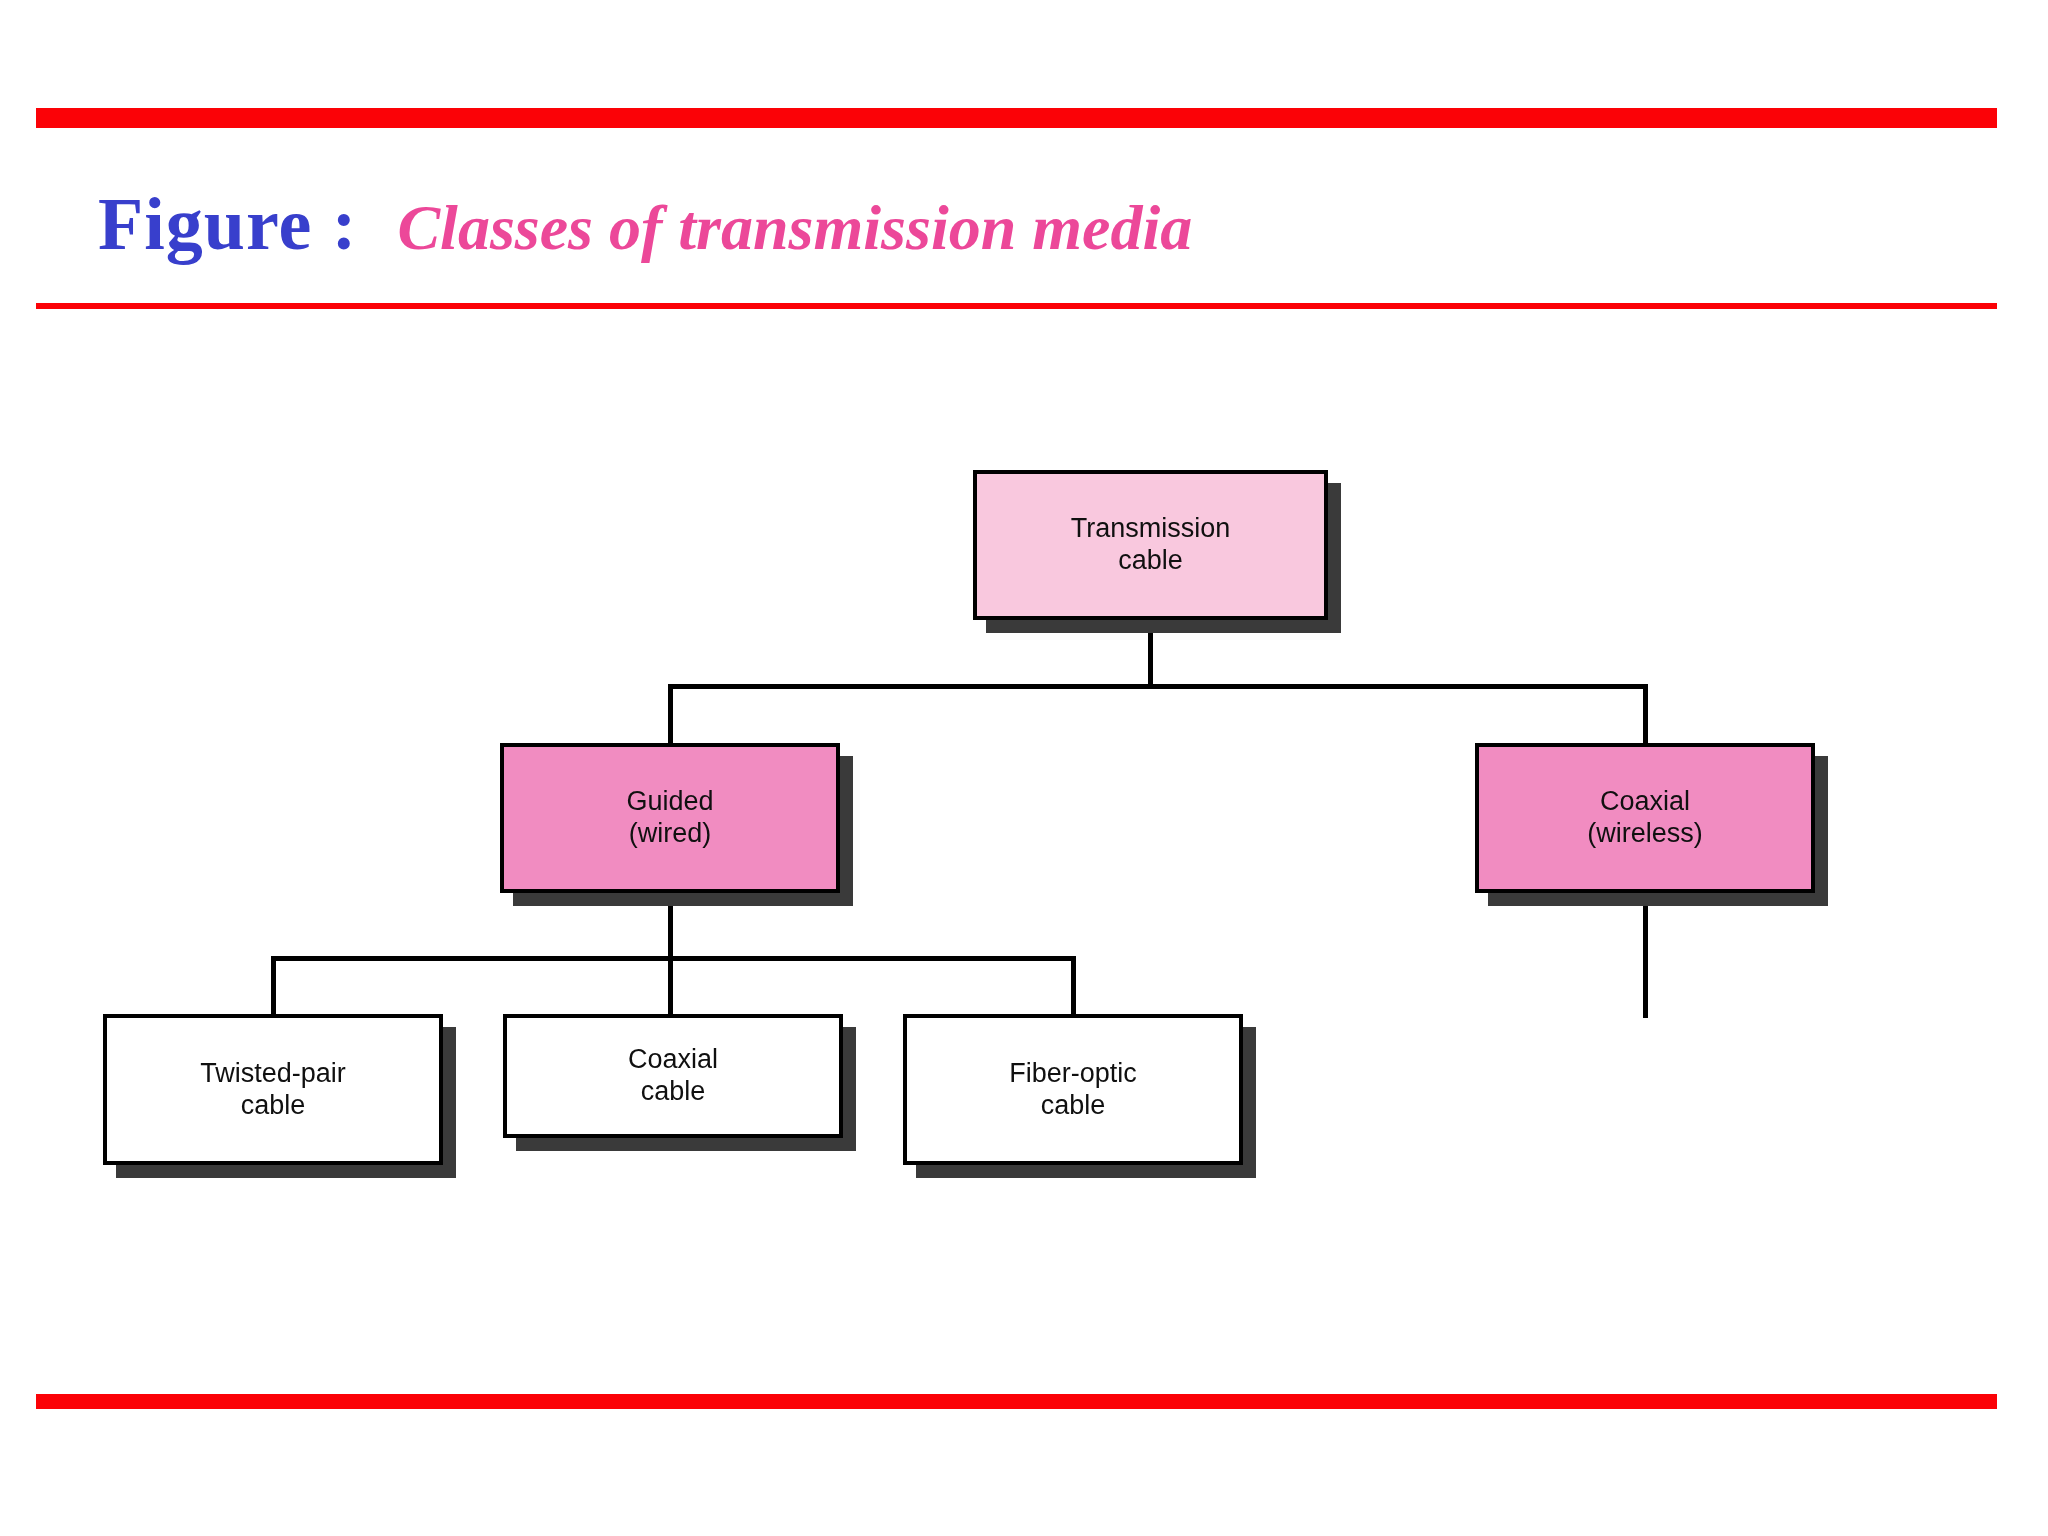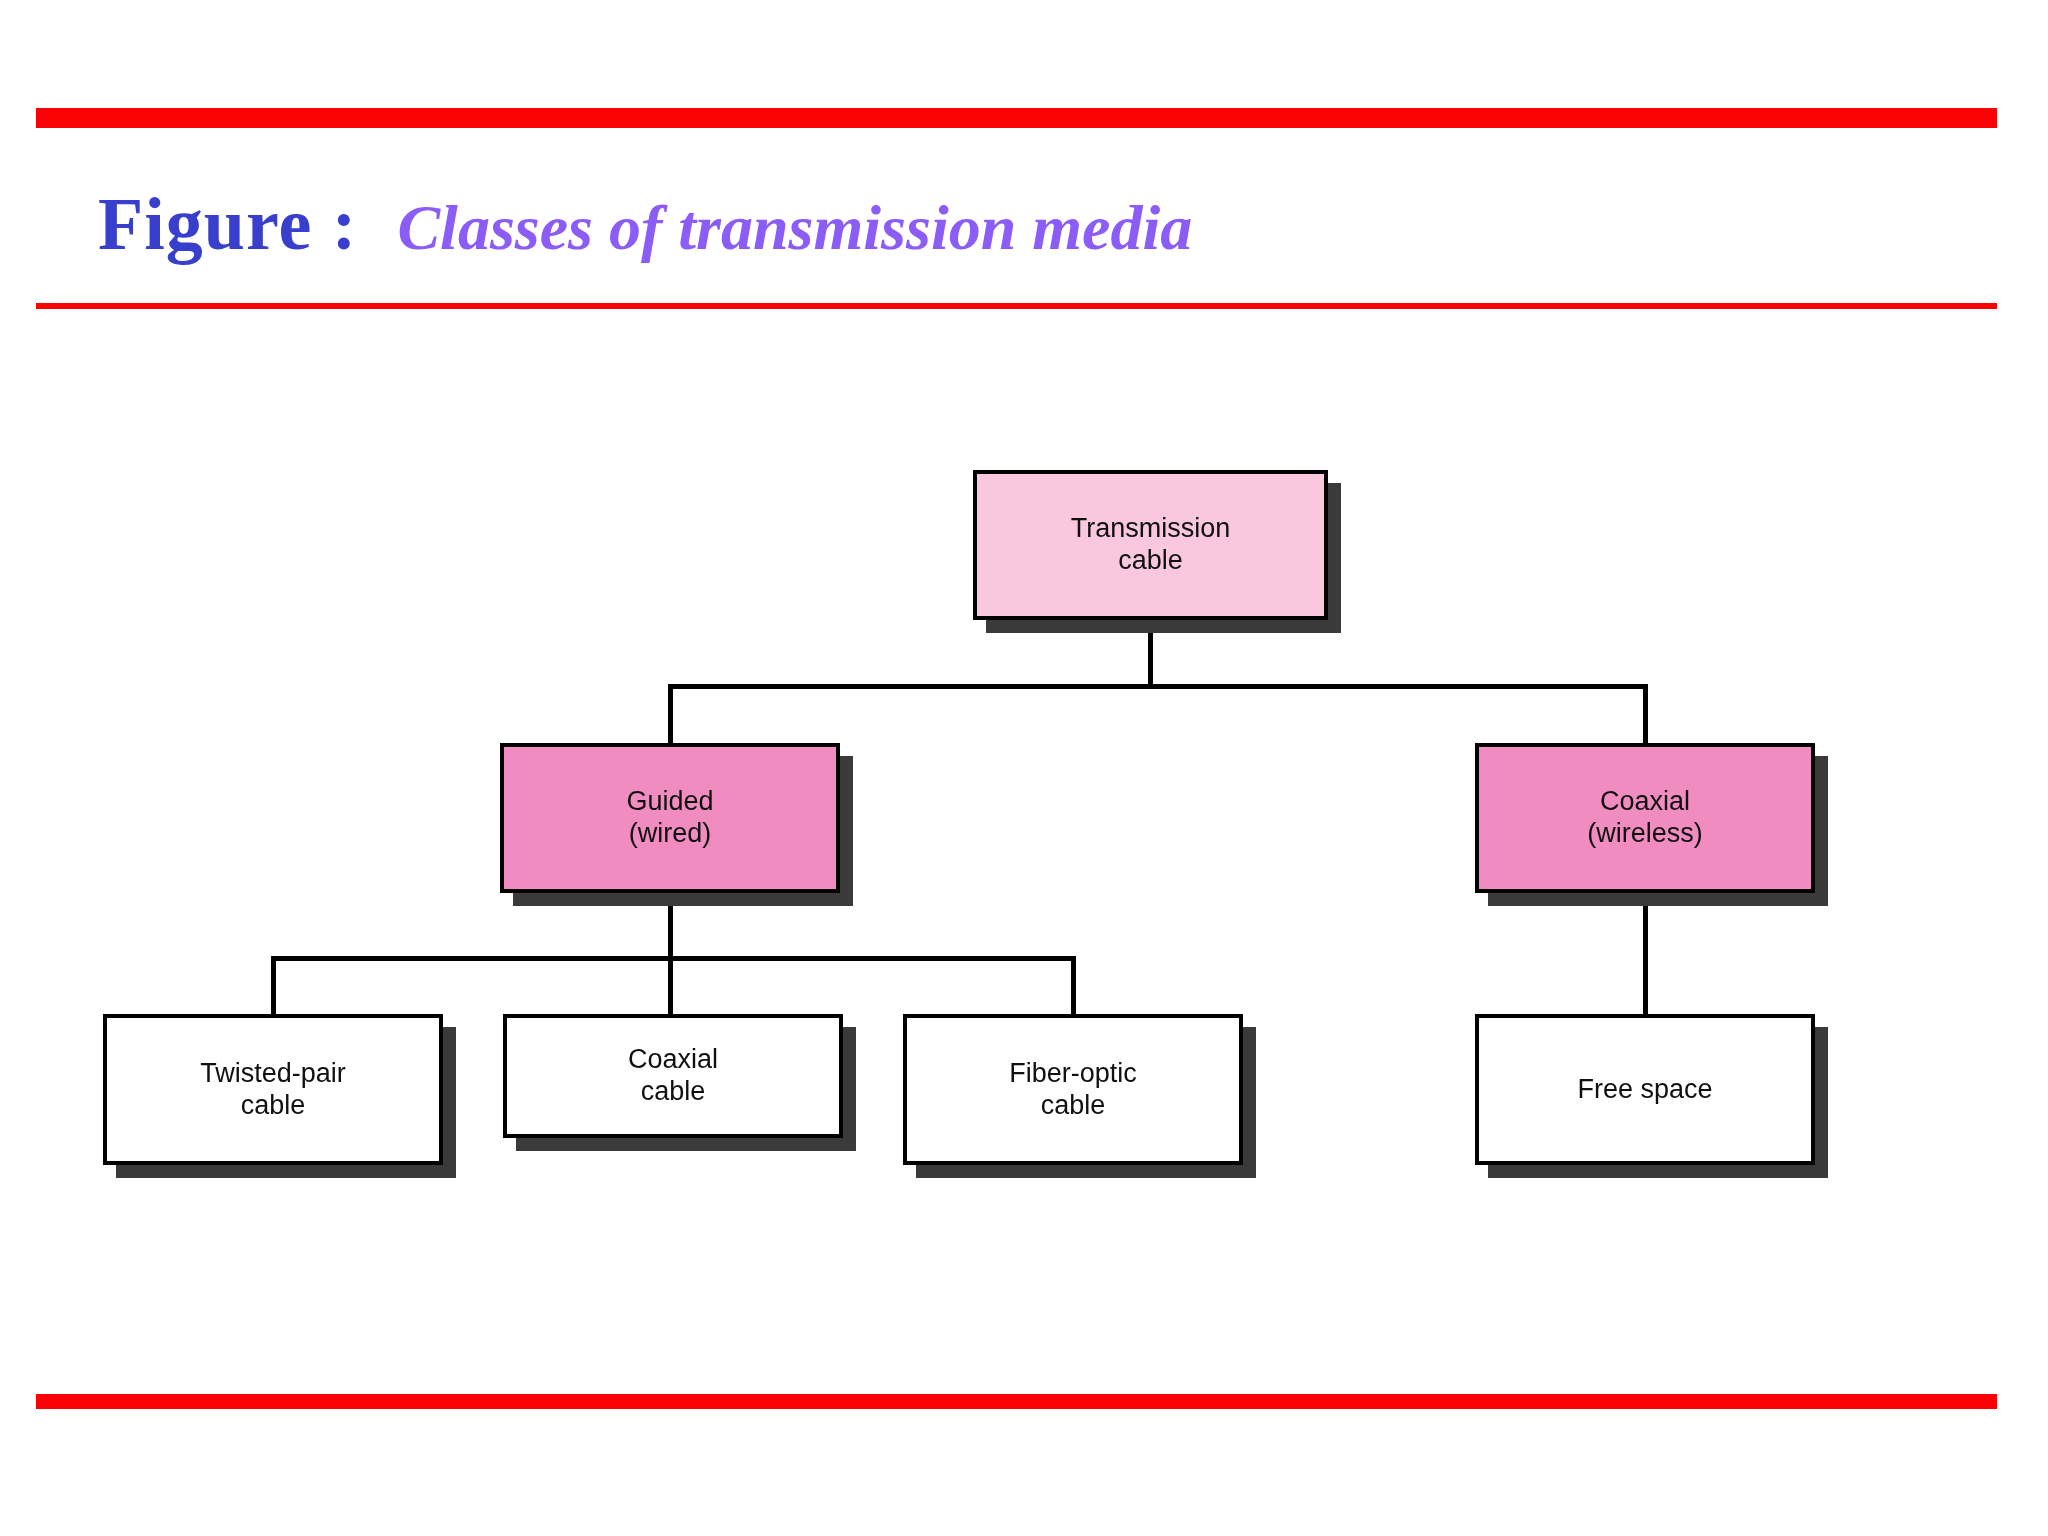--- a/index.html
+++ b/index.html
@@ -43,21 +43,21 @@
     font-weight: bold;
     font-size: 74px;
     color: #383FCC;
     letter-spacing: 1px;
   }
   .figure-title .caption {
     font-family: "Liberation Serif", "DejaVu Serif", serif;
     font-weight: bold;
     font-style: italic;
     font-size: 64px;
-    color: #8b5cf6;
+    color: #ec4899;
   }
 
   
   .edge {
     position: absolute;
     background: #000000;
     z-index: 1;
   }
   .edge.v { width: 5px; }
   .edge.h { height: 5px; }
@@ -150,19 +150,16 @@
   <div class="node leaf coaxial">
     <span>Coaxial</span>
     <span>cable</span>
   </div>
 
   <div class="node leaf fiber">
     <span>Fiber-optic</span>
     <span>cable</span>
   </div>
 
-  <div class="node leaf free">
-    <span>Free space</span>
-  </div>
 
   <div class="rule footer"></div>
 
 </div>
 
 </body></html>

